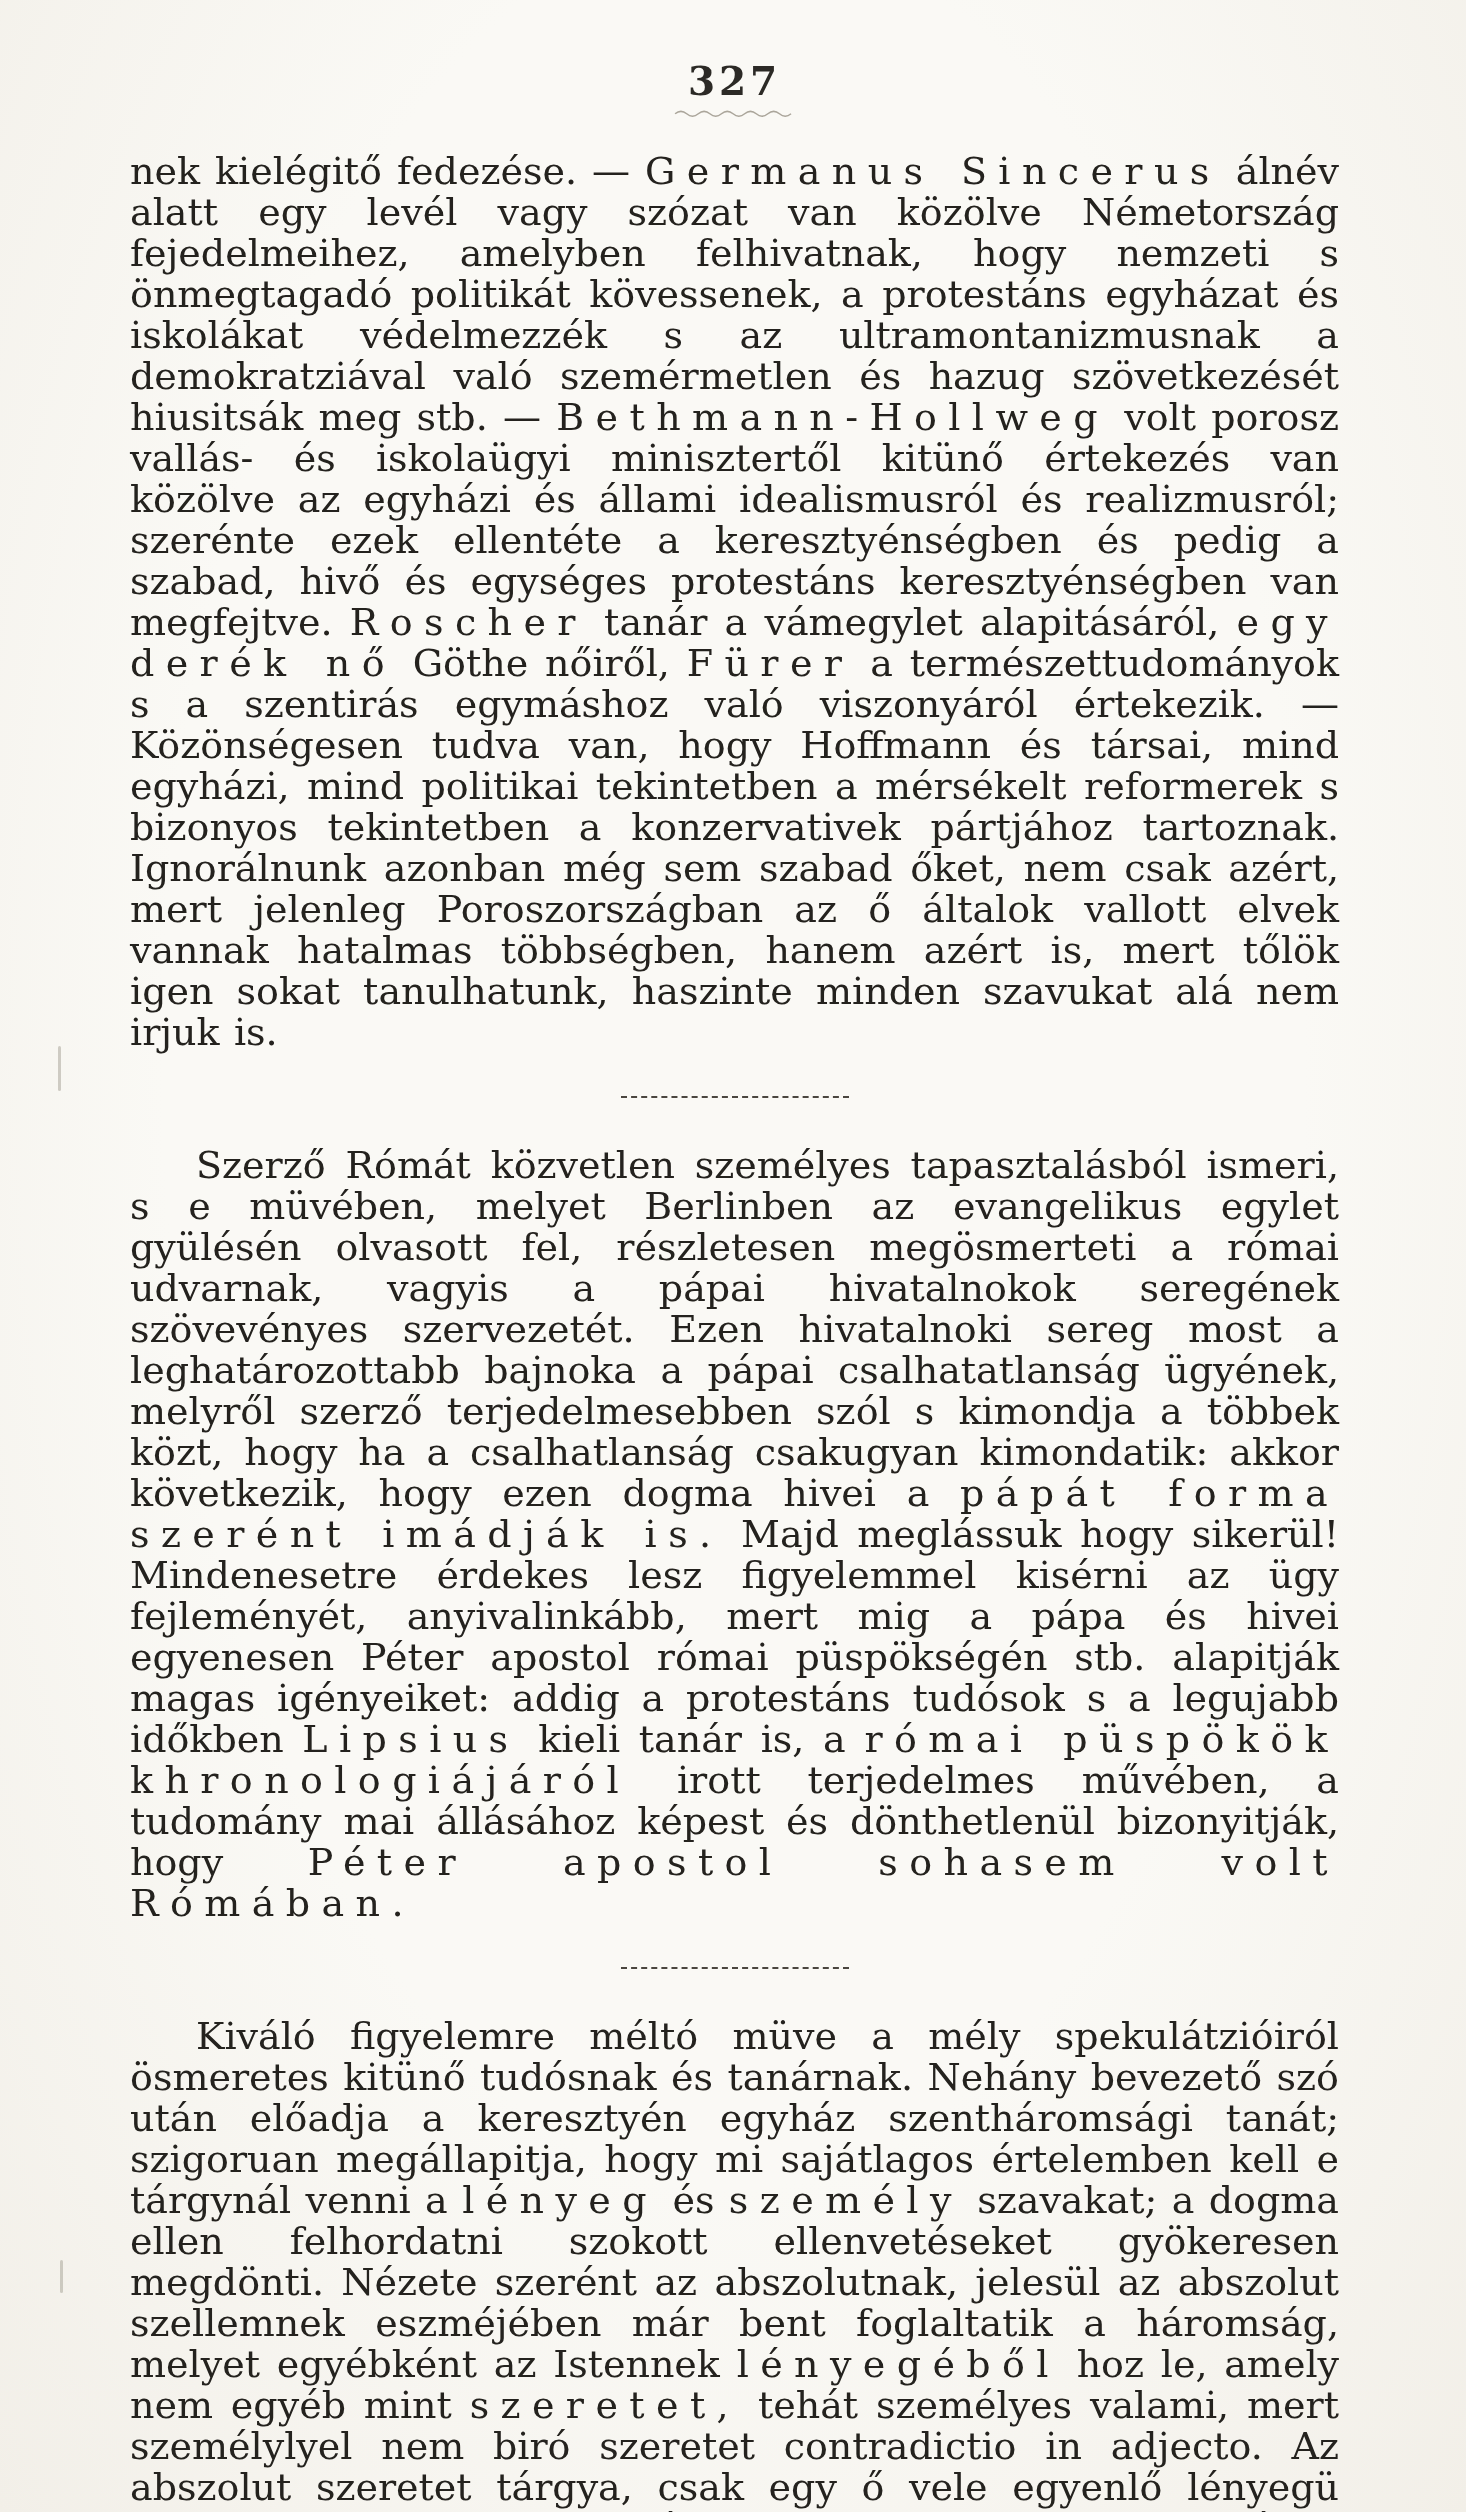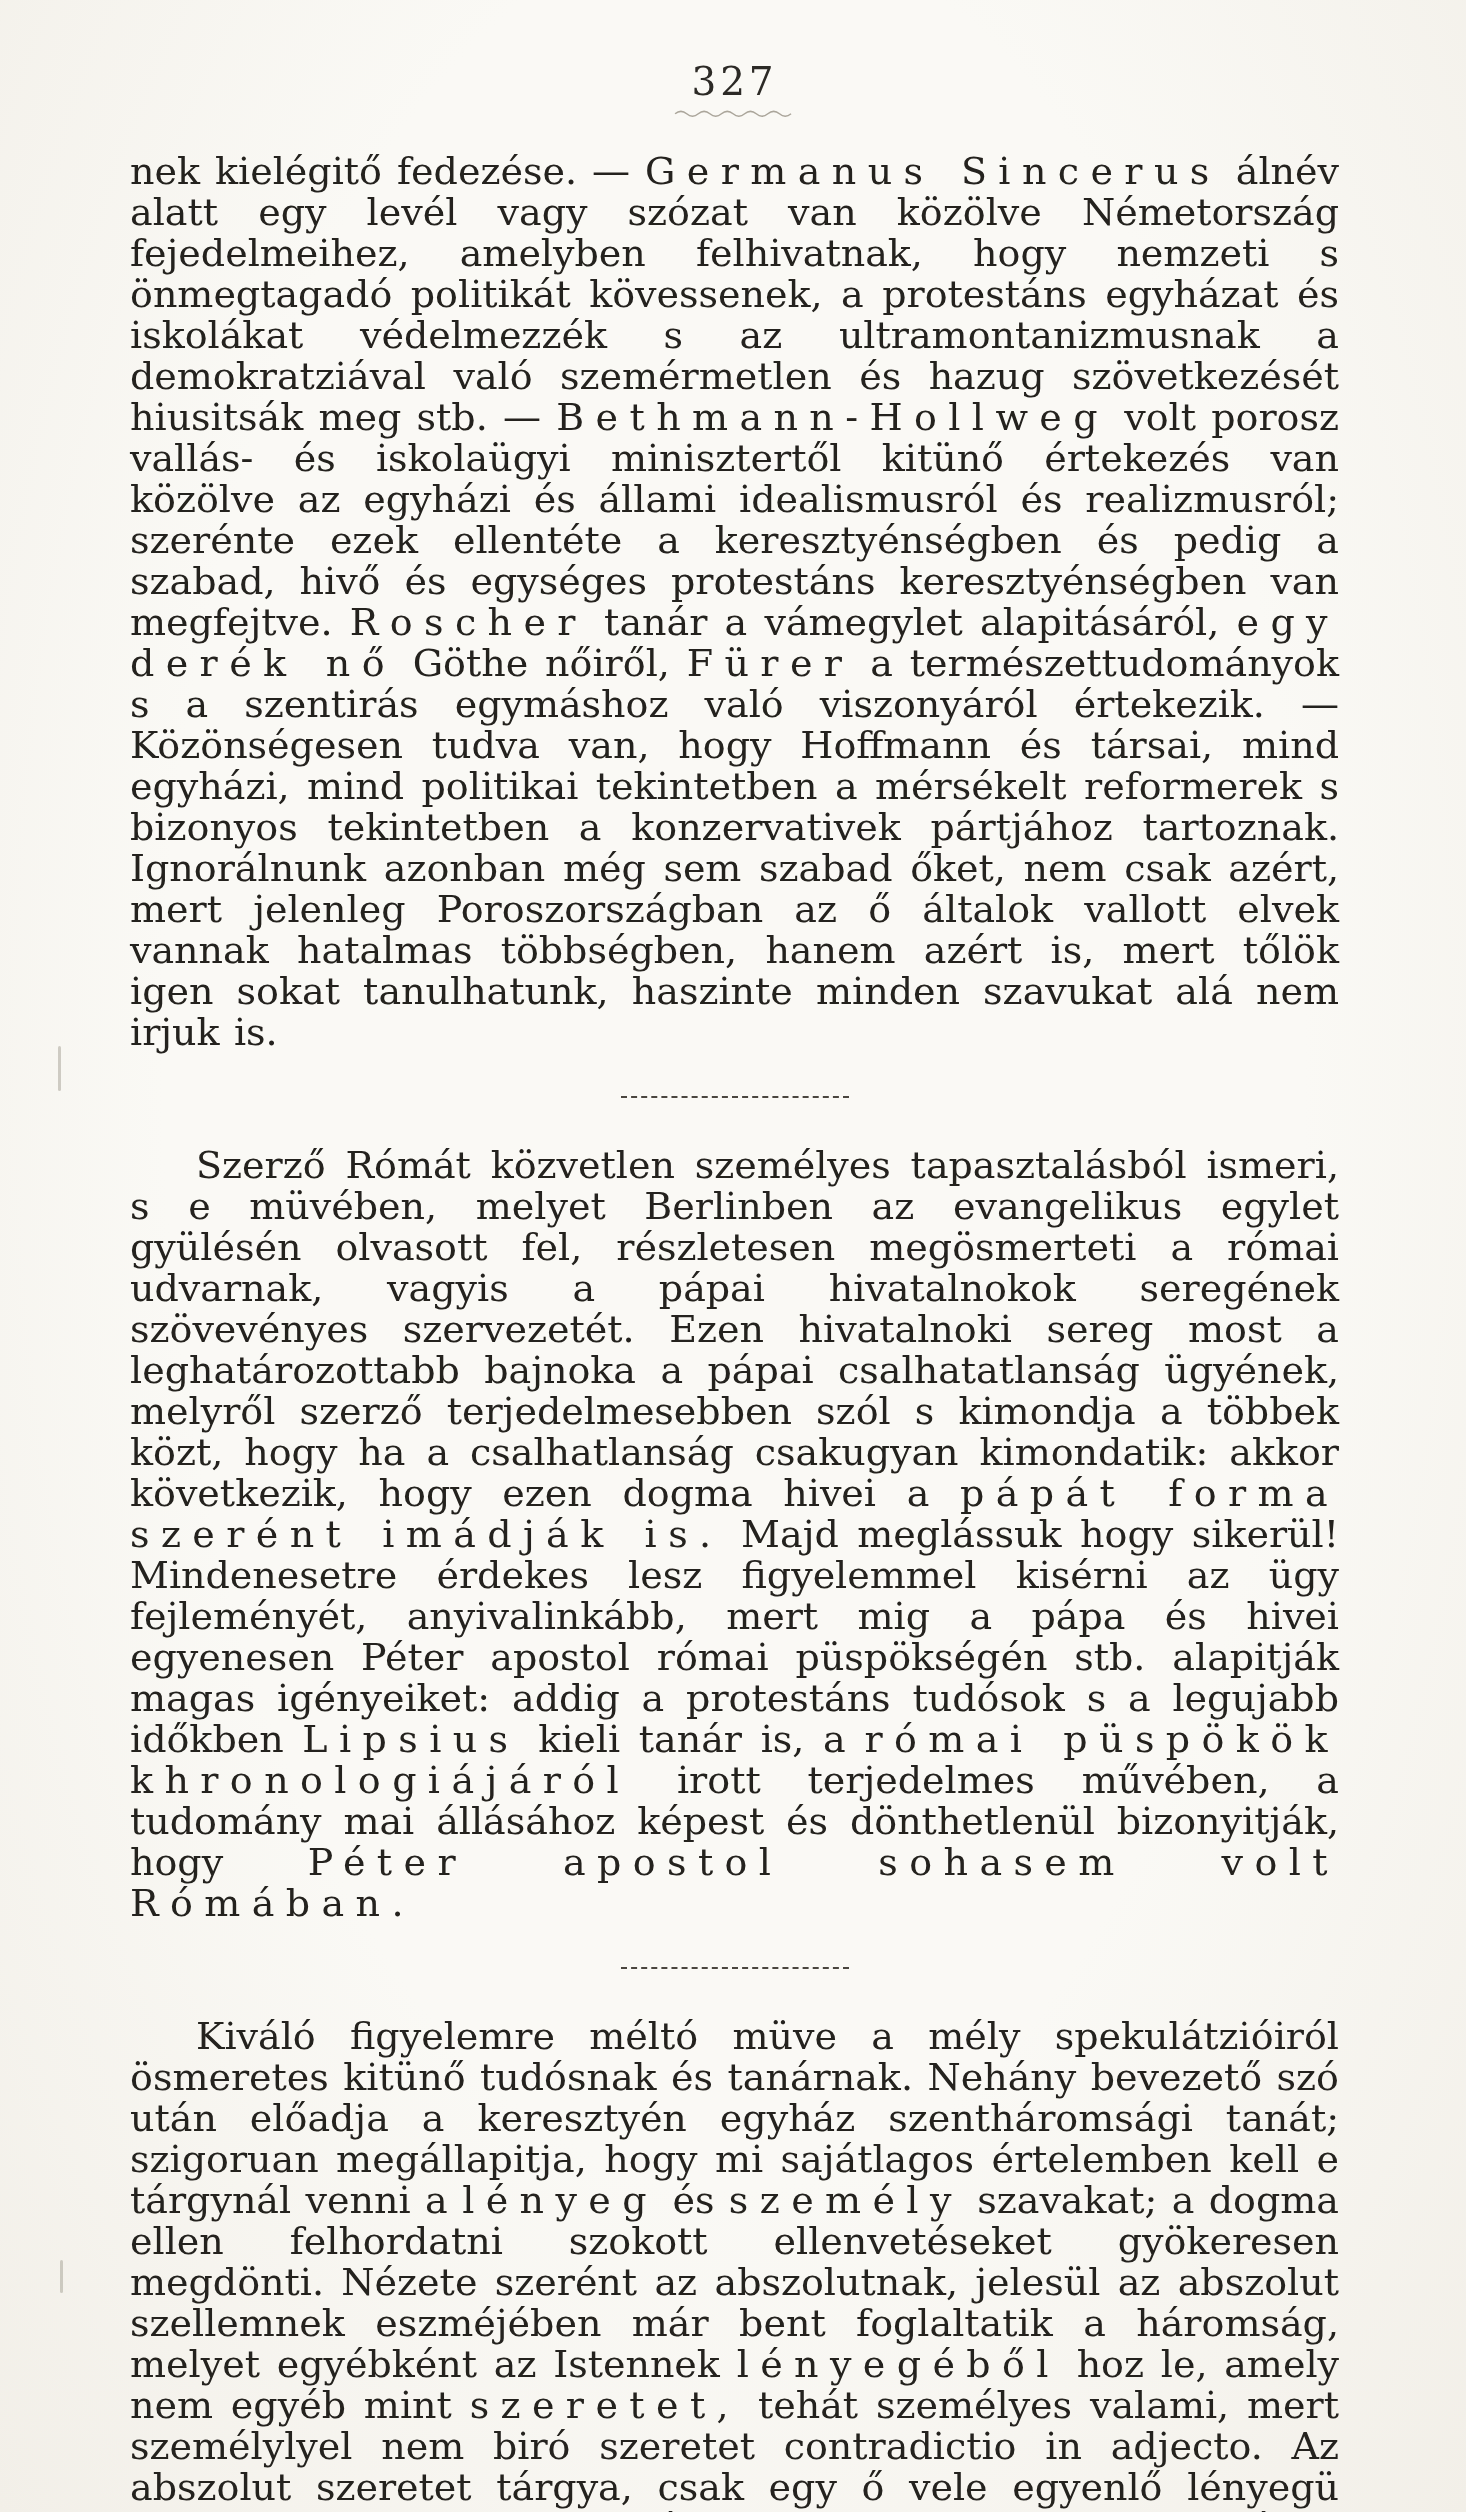--- a/index.html
+++ b/index.html
@@ -17,21 +17,21 @@
     overflow: hidden;
   }
   .column {
     position: absolute;
     left: 130px; top: 58px;
     width: 1209px;
   }
   .page-number {
     text-align: center;
     font-size: 39px;
-    font-weight: 400;
+    font-weight: 700;
     letter-spacing: 3.9px;
     color: #2c2a26;
     line-height: 47px;
   }
   .flourish { display: block; margin: 1.9px auto 0 auto; }
   p.para {
     margin: 0;
     font-size: 38px;
     line-height: 41px;
     text-align: justify;

